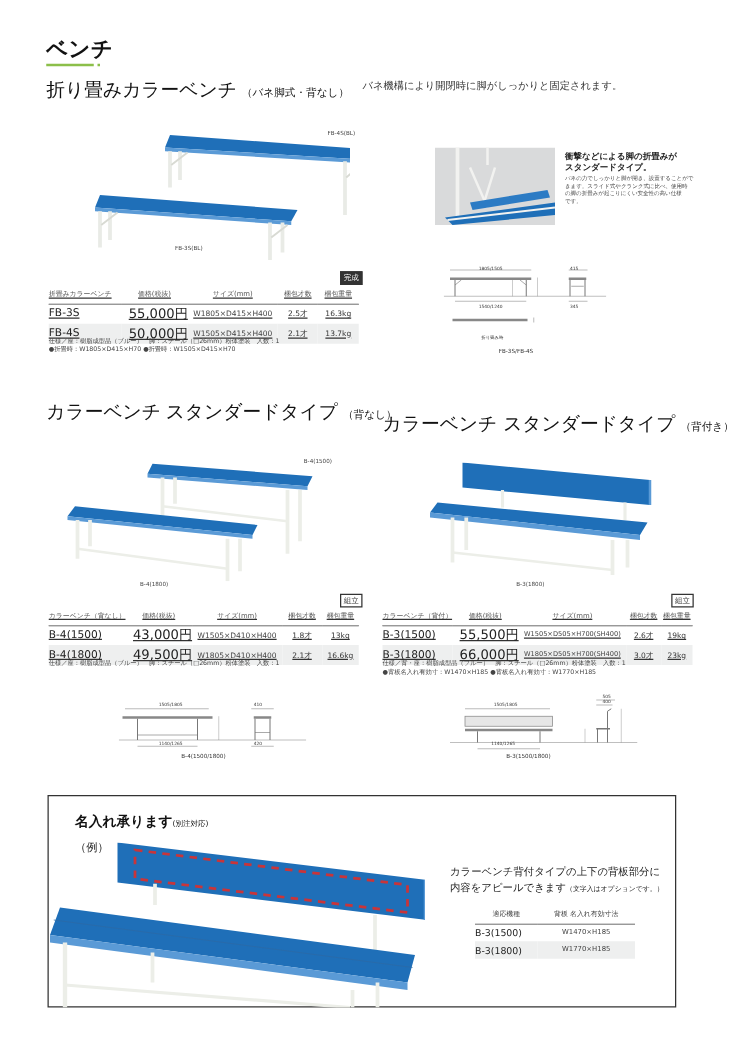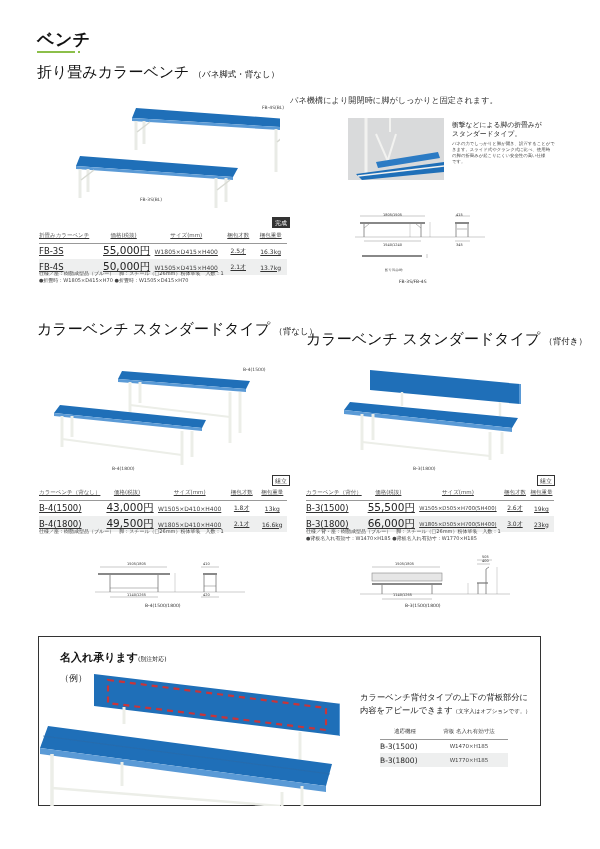--- a/index.html
+++ b/index.html
@@ -53,21 +53,21 @@
 </head>
 <body>
 
 <div class="abs cat-title">ベンチ</div>
 <div class="abs cat-rule"></div>
 <div class="abs cat-dot"></div>
 
 <div class="abs sec-title" style="left:37px; top:63px;">
   <span>折り畳みカラーベンチ</span><span class="sub">（バネ脚式・背なし）</span>
 </div>
-<div class="abs desc" style="left:290px; top:61px;margin-top:32px;">
+<div class="abs desc" style="left:290px; top:61px;">
   <div>バネ機構により開閉時に脚がしっかりと固定されます。</div>
 </div>
 
 <svg class="abs" style="left:40px; top:98px;" width="240" height="110">
 
   <g>
     <polygon points="96,10 262,22 257,30 92,20" fill="#1f6fb8"></polygon>
     <polygon points="92,20 257,30 257,33 92,23" fill="#5a9ad6"></polygon>
     <line x1="96" y1="23" x2="96" y2="52" stroke="#e9ebe6" stroke-width="3"></line>
     <line x1="104" y1="23" x2="104" y2="46" stroke="#e9ebe6" stroke-width="3"></line>
@@ -95,21 +95,21 @@
   <rect width="96" height="62" fill="#d9dadb"></rect>
   <line x1="18" y1="0" x2="18" y2="58" stroke="#f2f2f0" stroke-width="3"></line>
   <line x1="42" y1="0" x2="42" y2="14" stroke="#f2f2f0" stroke-width="2"></line>
   <line x1="28" y1="16" x2="42" y2="48" stroke="#f2f2f0" stroke-width="2"></line>
   <line x1="48" y1="16" x2="38" y2="48" stroke="#f2f2f0" stroke-width="2"></line>
   <polygon points="8,56 96,44 96,54 14,62" fill="#1f6fb8"></polygon>
   <polygon points="28,44 90,34 92,40 30,50" fill="#2c7bc4"></polygon>
   <line x1="10" y1="58" x2="96" y2="48" stroke="#f2f2f0" stroke-width="1.5"></line>
 </svg>
 <div class="abs" style="left:452px; top:121px; width:110px;">
-  <div style="font-size:6.8px; line-height:9px; color:#222; white-space:nowrap;">
+  <div style="font-size:6.8px; line-height:9px; color:#222; white-space:nowrap;font-weight:bold;">
     <div>衝撃などによる脚の折畳みが</div>
     <div>スタンダードタイプ。</div>
   </div>
   <div style="font-size:4.4px; line-height:6px; color:#444; white-space:nowrap; margin-top:2px;">
     <div>バネの力でしっかりと脚が開き、設置することがで</div>
     <div>きます。スライド式やクランク式に比べ、使用時</div>
     <div>の脚の折畳みが起こりにくい安全性の高い仕様</div>
     <div>です。</div>
   </div>
 </div>

